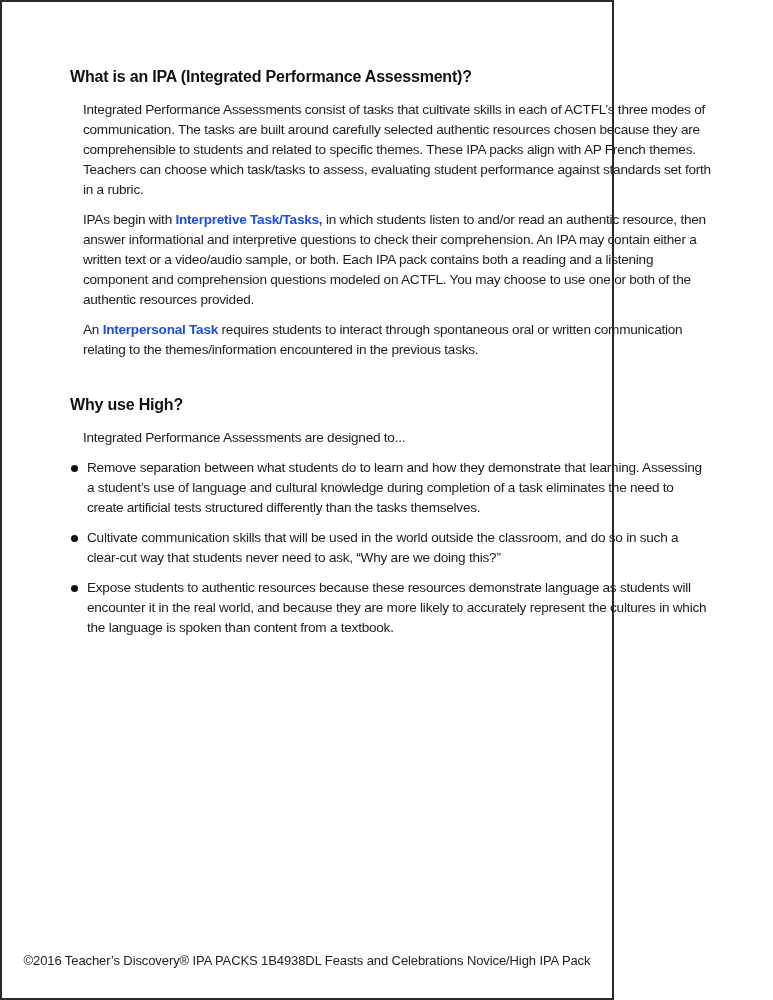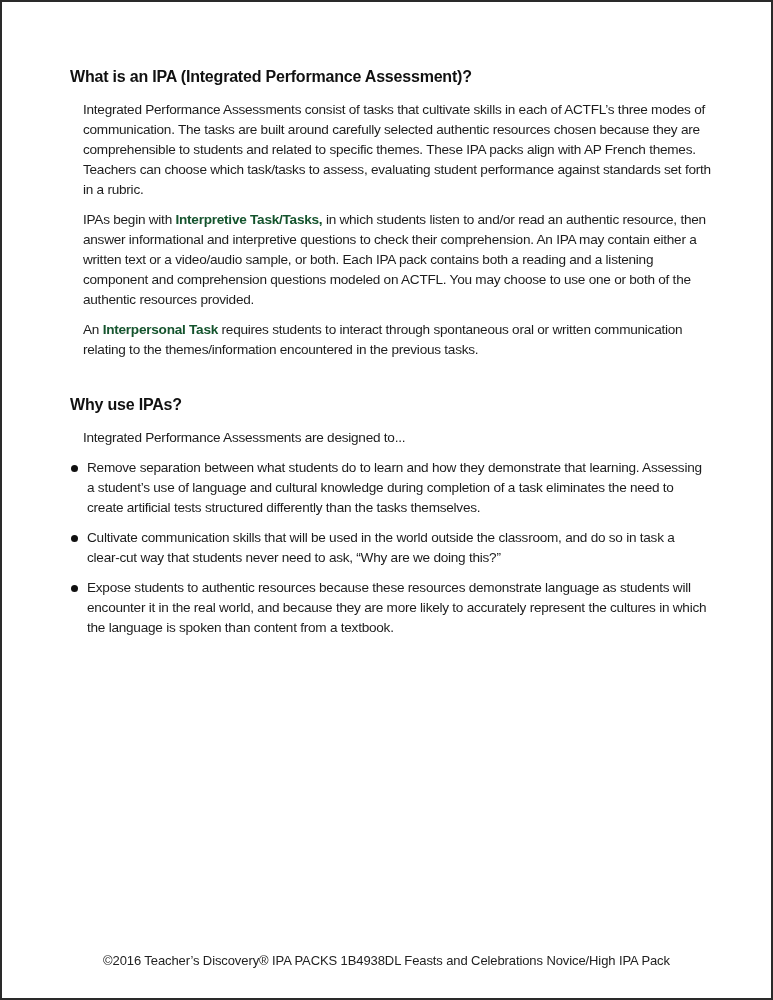--- a/index.html
+++ b/index.html
@@ -1,19 +1,19 @@
 <!DOCTYPE html>
 <html><head>
   <meta charset="utf-8">
   <style>
     html, body { margin: 0; padding: 0; background: #ffffff; }
     body { width: 773px; height: 1000px; position: relative; overflow: hidden; }
     .page {
       position: absolute; left: 0; top: 0;
-      width: 773px; height: 1000px;
+      width: 614px; height: 1000px;
       box-sizing: border-box;
       border: 2px solid #2a2a2a;
       background: #ffffff;
     }
     .content {
       position: absolute; left: 68px; top: 64px; width: 650px;
       font-family: "Liberation Sans", sans-serif;
       color: #1d1d1d;
       font-size: 13.6px;
       line-height: 20px;
@@ -28,21 +28,21 @@
       letter-spacing: -0.2px;
     }
     p { margin: 0 0 10px 13px; }
     .section2 { margin-top: 34px; }
     ul.bullets { list-style: none; margin: 0; padding: 0; }
     ul.bullets li { position: relative; padding-left: 17px; margin: 0 10px 10px 0; }
     ul.bullets li .dot {
       position: absolute; left: 1px; top: 7px;
       width: 7px; height: 7px; border-radius: 50%; background: #111;
     }
-    b { font-weight: bold; color: #14532d; }
+    b { font-weight: bold; color: #1d4ed8; }
     .footer {
       position: absolute; left: 0; right: 0; top: 951px;
       text-align: center;
       font-family: "Liberation Sans", sans-serif;
       font-size: 13px; color: #222;
       letter-spacing: -0.1px;
     }
   </style>
 </head>
 <body>
@@ -51,25 +51,25 @@
   <div class="content">
 
     <section>
       <h2>What is an IPA (Integrated Performance Assessment)?</h2>
       <p>Integrated Performance Assessments consist of tasks that cultivate skills in each of ACTFL’s three modes of communication. The tasks are built around carefully selected authentic resources chosen because they are comprehensible to students and related to specific themes. These IPA packs align with AP French themes. Teachers can choose which task/tasks to assess, evaluating student performance against standards set forth in a rubric.</p>
       <p><span>IPAs begin with </span><b>Interpretive Task/Tasks,</b><span> in which students listen to and/or read an authentic resource, then answer informational and interpretive questions to check their comprehension. An IPA may contain either a written text or a video/audio sample, or both. Each IPA pack contains both a reading and a listening component and comprehension questions modeled on ACTFL. You may choose to use one or both of the authentic resources provided.</span></p>
       <p><span>An </span><b>Interpersonal Task</b><span> requires students to interact through spontaneous oral or written communication relating to the themes/information encountered in the previous tasks.</span></p>
     </section>
 
     <section class="section2">
-      <h2>Why use IPAs?</h2>
+      <h2>Why use High?</h2>
       <p>Integrated Performance Assessments are designed to...</p>
       <ul class="bullets">
         <li><span class="dot"></span><span>Remove separation between what students do to learn and how they demonstrate that learning. Assessing a student’s use of language and cultural knowledge during completion of a task eliminates the need to create artificial tests structured differently than the tasks themselves.</span></li>
-        <li><span class="dot"></span><span>Cultivate communication skills that will be used in the world outside the classroom, and do so in task a clear-cut way that students never need to ask, “Why are we doing this?”</span></li>
+        <li><span class="dot"></span><span>Cultivate communication skills that will be used in the world outside the classroom, and do so in such a clear-cut way that students never need to ask, “Why are we doing this?”</span></li>
         <li><span class="dot"></span><span>Expose students to authentic resources because these resources demonstrate language as students will encounter it in the real world, and because they are more likely to accurately represent the cultures in which the language is spoken than content from a textbook.</span></li>
       </ul>
     </section>
 
   </div>
 
   <div class="footer">©2016 Teacher’s Discovery®  IPA PACKS  1B4938DL Feasts and Celebrations Novice/High IPA Pack</div>
 </div>
 
 </body></html>

